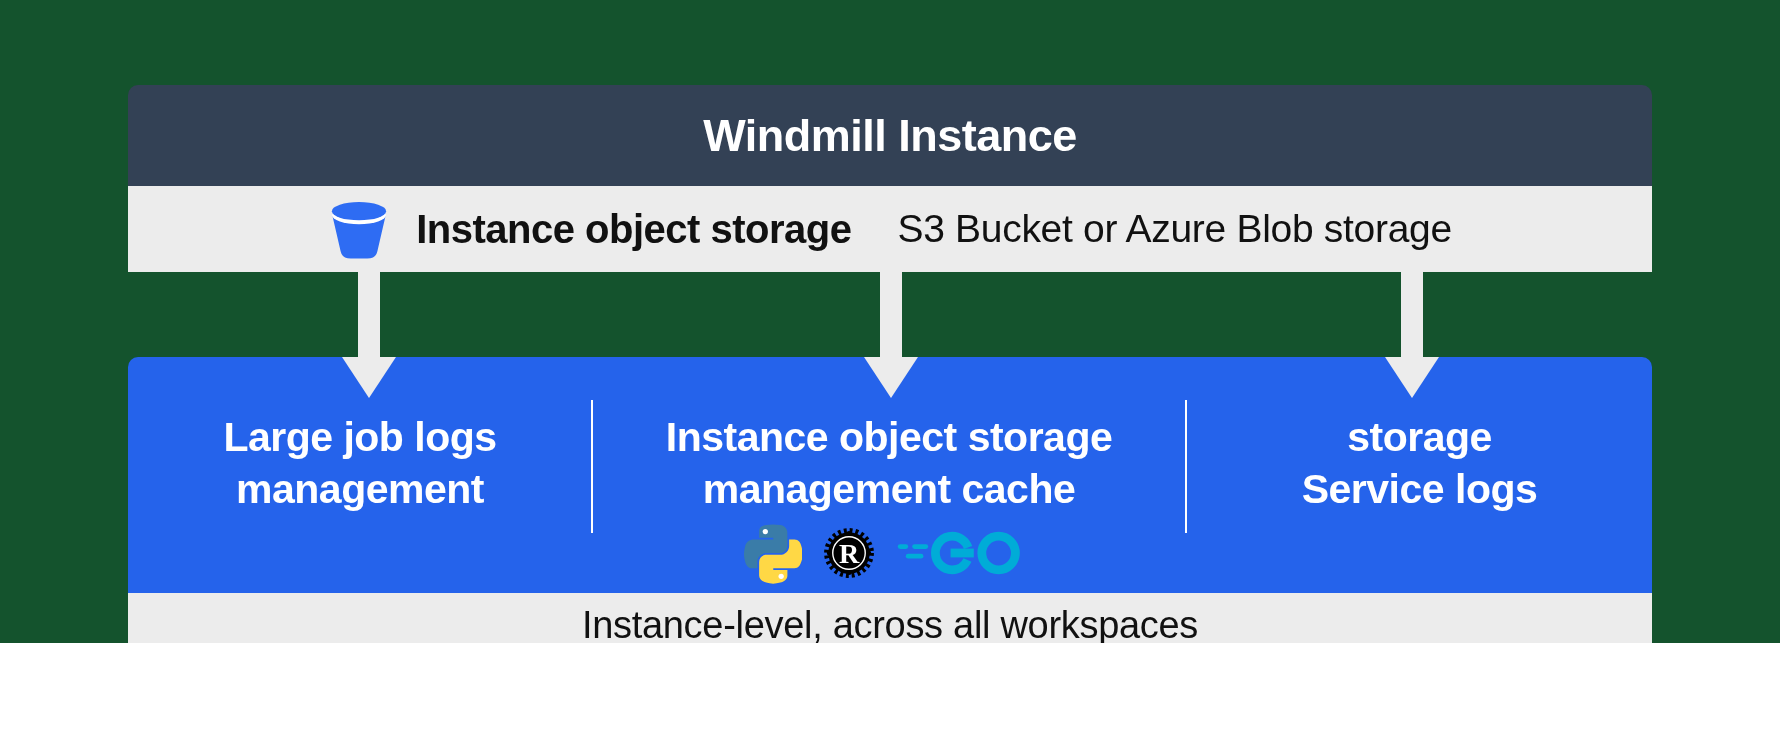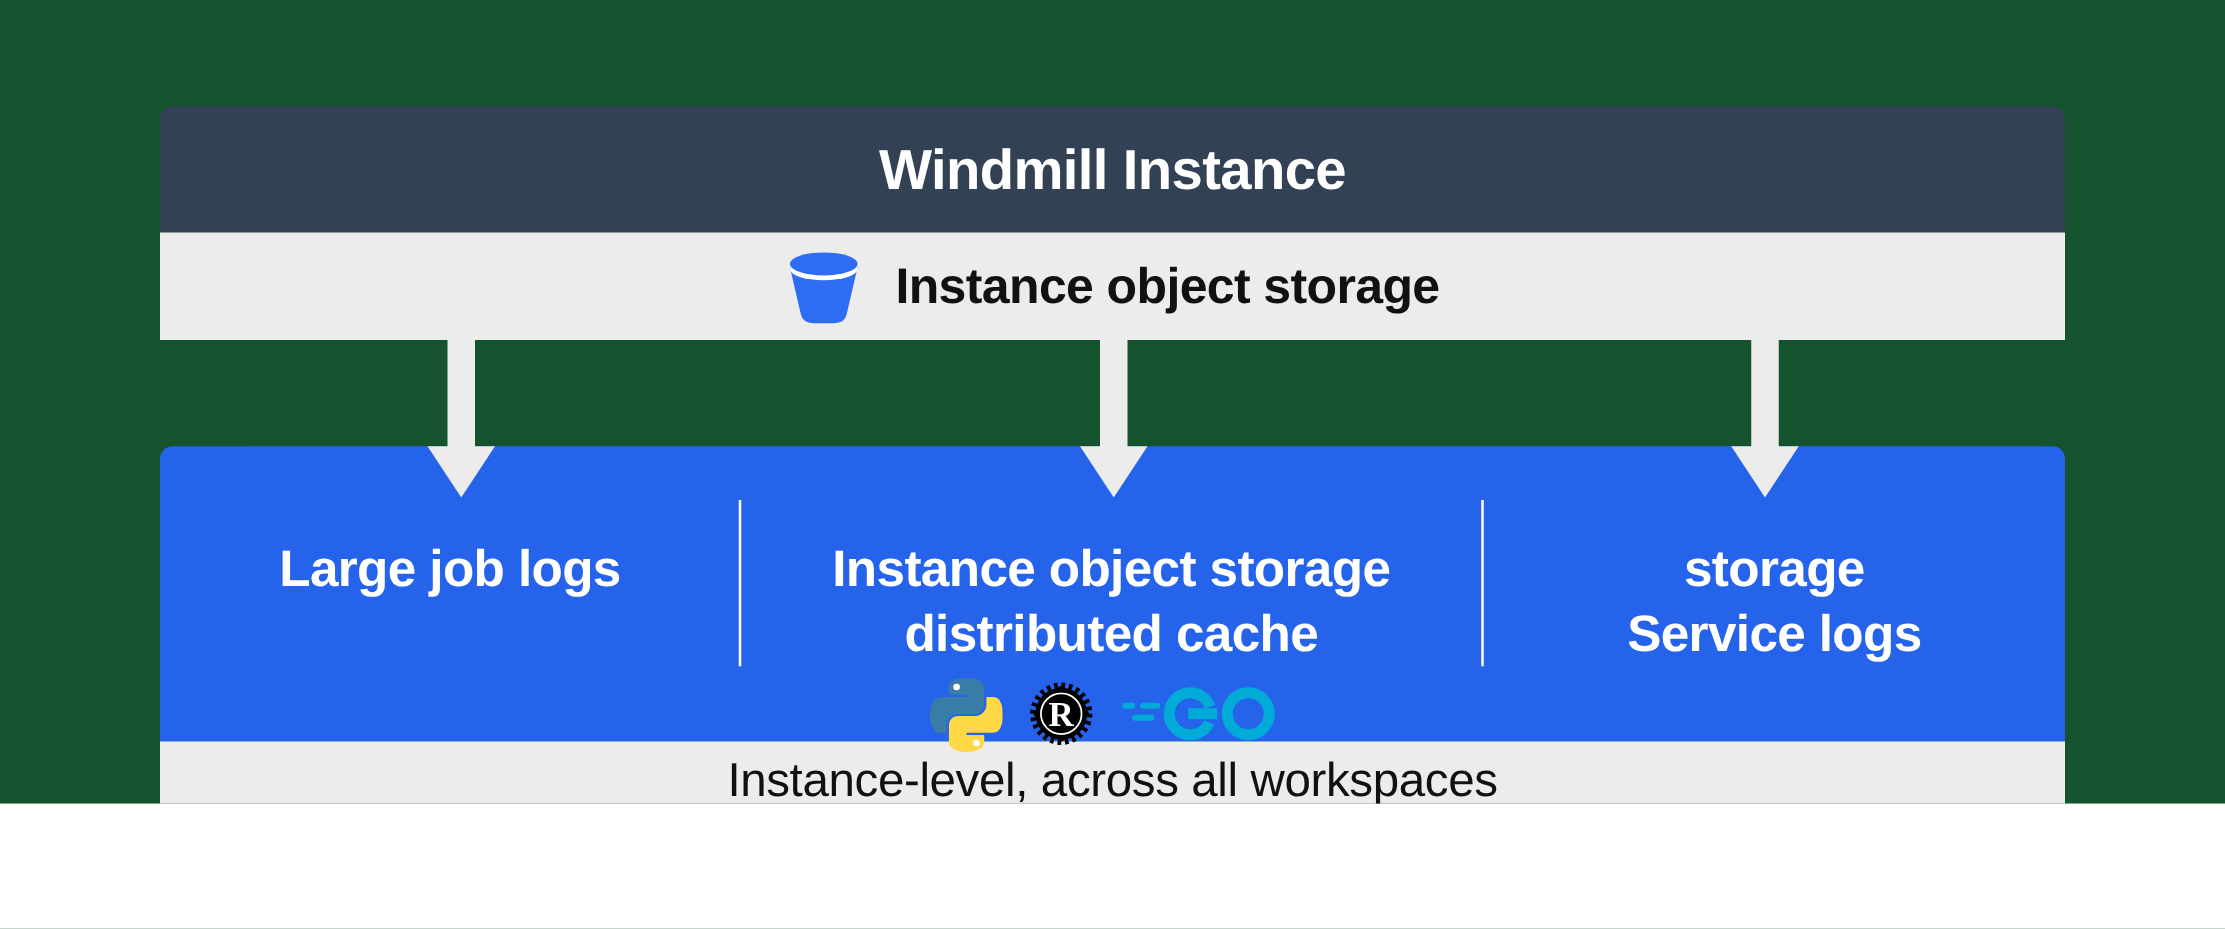--- a/index.html
+++ b/index.html
@@ -80,21 +80,21 @@
   }
   .divider{
     position:absolute;top:43px;width:2px;height:133px;
     background:var(--text-light);
   }
   .divider-1{left:463px;}
   .divider-2{left:1057px;}
   .panel-col{
     position:absolute;top:0;height:236px;
     display:flex;flex-direction:column;align-items:center;
-    padding-top:72px;
+    padding-top:54px;
   }
   .col-1{left:0;width:464px;}
   .col-2{left:466px;width:590px;}
   .col-3{left:1059px;width:465px;}
   .col-title{
     color:var(--text-light);text-align:center;
     font-size:41px;font-weight:700;line-height:52px;letter-spacing:-0.5px;
   }
   .lang-row{
     display:flex;align-items:center;justify-content:center;
@@ -122,20 +122,21 @@
       <div class="title">Windmill Instance</div>
     </div>
 
     <div class="storage-band">
       <svg class="bucket" viewBox="0 0 64 62" aria-hidden="true">
         <path d="M4 14 L13 53 Q14.5 60.5 23.5 60.5 L40.5 60.5 Q49.5 60.5 51 53 L60 14 Z" style="fill:var(--bucket-blue)"></path>
         <ellipse cx="32" cy="15.5" rx="28" ry="9.5" style="fill:#ffffff"></ellipse>
         <ellipse cx="32" cy="11.5" rx="28" ry="9.5" style="fill:var(--bucket-blue)"></ellipse>
       </svg>
       <div class="storage-title">Instance object storage</div>
+      <div class="storage-subtitle">S3 Bucket or Azure Blob storage</div>
     </div>
 
     <div class="arrow arrow-1">
       <div class="shaft"></div>
       <div class="head"></div>
     </div>
     <div class="arrow arrow-2">
       <div class="shaft"></div>
       <div class="head"></div>
     </div>
@@ -144,27 +145,28 @@
       <div class="head"></div>
     </div>
 
     <div class="blue-panel">
       <div class="divider divider-1"></div>
       <div class="divider divider-2"></div>
 
       <div class="panel-col col-1">
         <div class="col-title">
           <div>Large job logs</div>
+          <div>management</div>
         </div>
       </div>
 
       <div class="panel-col col-2">
         <div class="col-title">
           <div>Instance object storage</div>
-          <div>distributed cache</div>
+          <div>management cache</div>
         </div>
         <div class="lang-row">
 
           <svg width="58" height="62" viewBox="0 0 110 110" aria-hidden="true">
             <path style="fill:var(--python-blue)" d="M54.9 1c-4.6 0-9 .4-12.9 1.1-11.4 2-13.4 6.2-13.4 13.9v10.2h26.8v3.4H18.6c-7.8 0-14.6 4.7-16.7 13.6-2.5 10.2-2.6 16.6 0 27.3 1.9 7.9 6.4 13.6 14.2 13.6h9.2V71.8c0-8.8 7.6-16.6 16.7-16.6h26.8c7.4 0 13.4-6.1 13.4-13.6V16c0-7.3-6.1-12.7-13.4-13.9C64.2 1.4 59.5 1 54.9 1z"></path>
             <path style="fill:var(--python-yellow)" d="M85.6 29.6v11.9c0 9.2-7.8 16.9-16.7 16.9H42.1c-7.3 0-13.4 6.3-13.4 13.6v25.5c0 7.3 6.3 11.5 13.4 13.6 8.5 2.5 16.6 2.9 26.8 0 6.8-2 13.4-5.9 13.4-13.6V87.3H55.5v-3.4h40.2c7.8 0 10.7-5.4 13.4-13.6 2.8-8.4 2.7-16.5 0-27.3-1.9-7.8-5.6-13.6-13.4-13.6H85.6z"></path>
             <circle cx="40.4" cy="14.3" r="5" fill="#ffffff"></circle>
             <circle cx="70.5" cy="99.3" r="5" fill="#ffffff"></circle>
           </svg>
 

